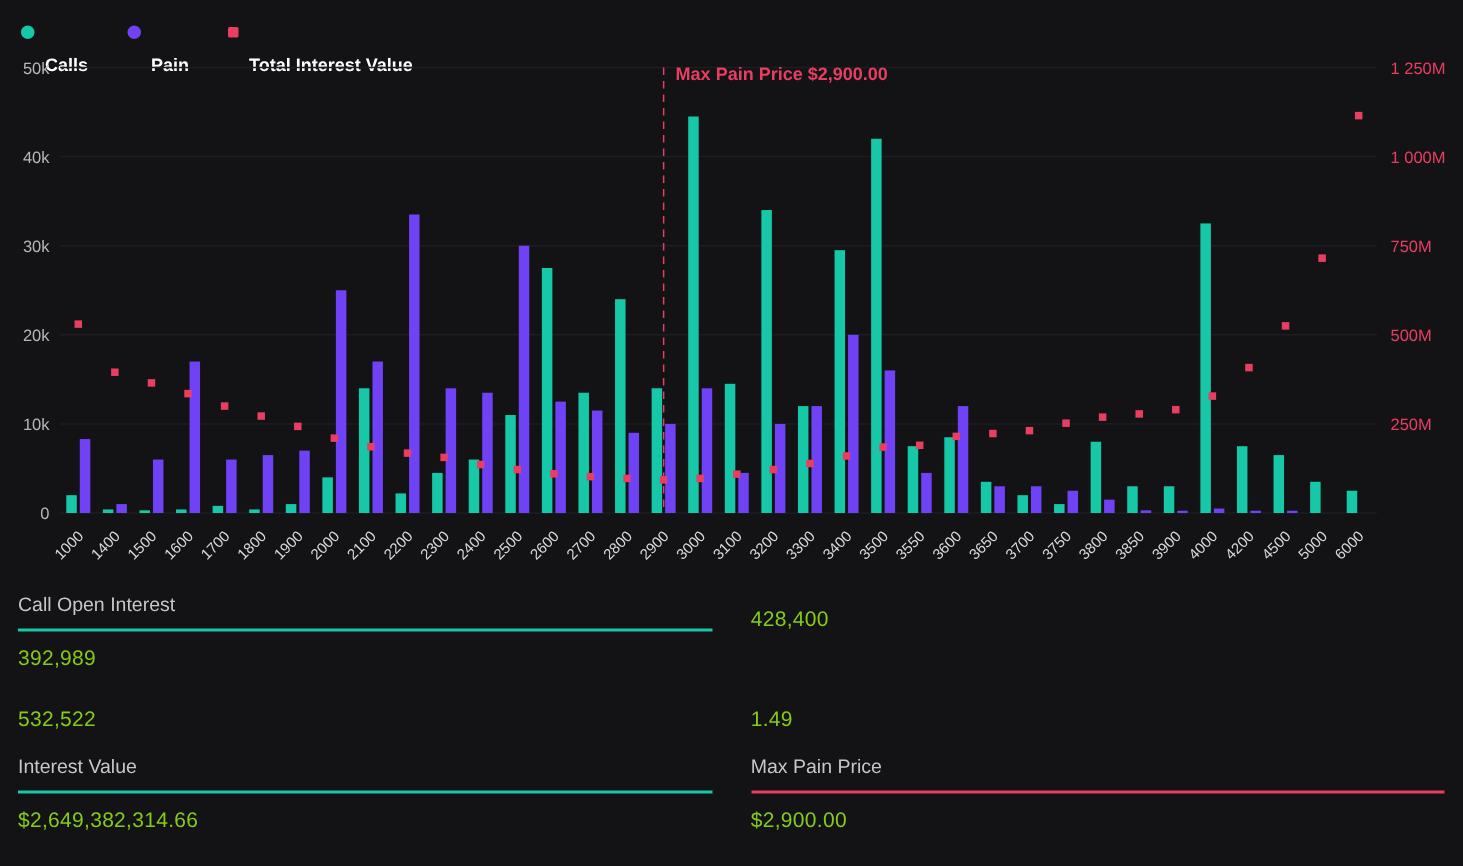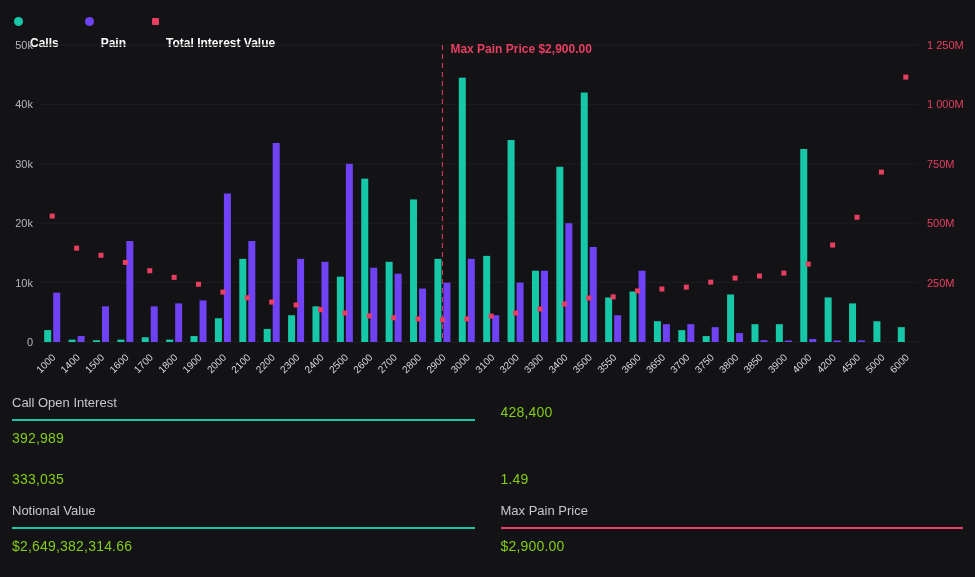--- a/index.html
+++ b/index.html
@@ -233,27 +233,27 @@
       </svg></div>
   <div class="stats" id="stats">
       <div class="stat">
         <div class="stat-label" style="border-bottom-color: rgb(22, 199, 168);">Call Open Interest</div>
         <div class="stat-value">392,989</div>
       </div>
       <div class="stat">
         <div class="stat-value">428,400</div>
       </div>
       <div class="stat">
-        <div class="stat-value">333,035</div>
+        <div class="stat-value">532,522</div>
       </div>
       <div class="stat">
         <div class="stat-value">1.49</div>
       </div>
       <div class="stat">
-        <div class="stat-label" style="border-bottom-color: rgb(22, 199, 168);">Notional Value</div>
+        <div class="stat-label" style="border-bottom-color: rgb(22, 199, 168);">Interest Value</div>
         <div class="stat-value">$2,649,382,314.66</div>
       </div>
       <div class="stat">
         <div class="stat-label" style="border-bottom-color: rgb(232, 62, 98);">Max Pain Price</div>
         <div class="stat-value">$2,900.00</div>
       </div>
     </div>
 </div>
 
 </body></html>

